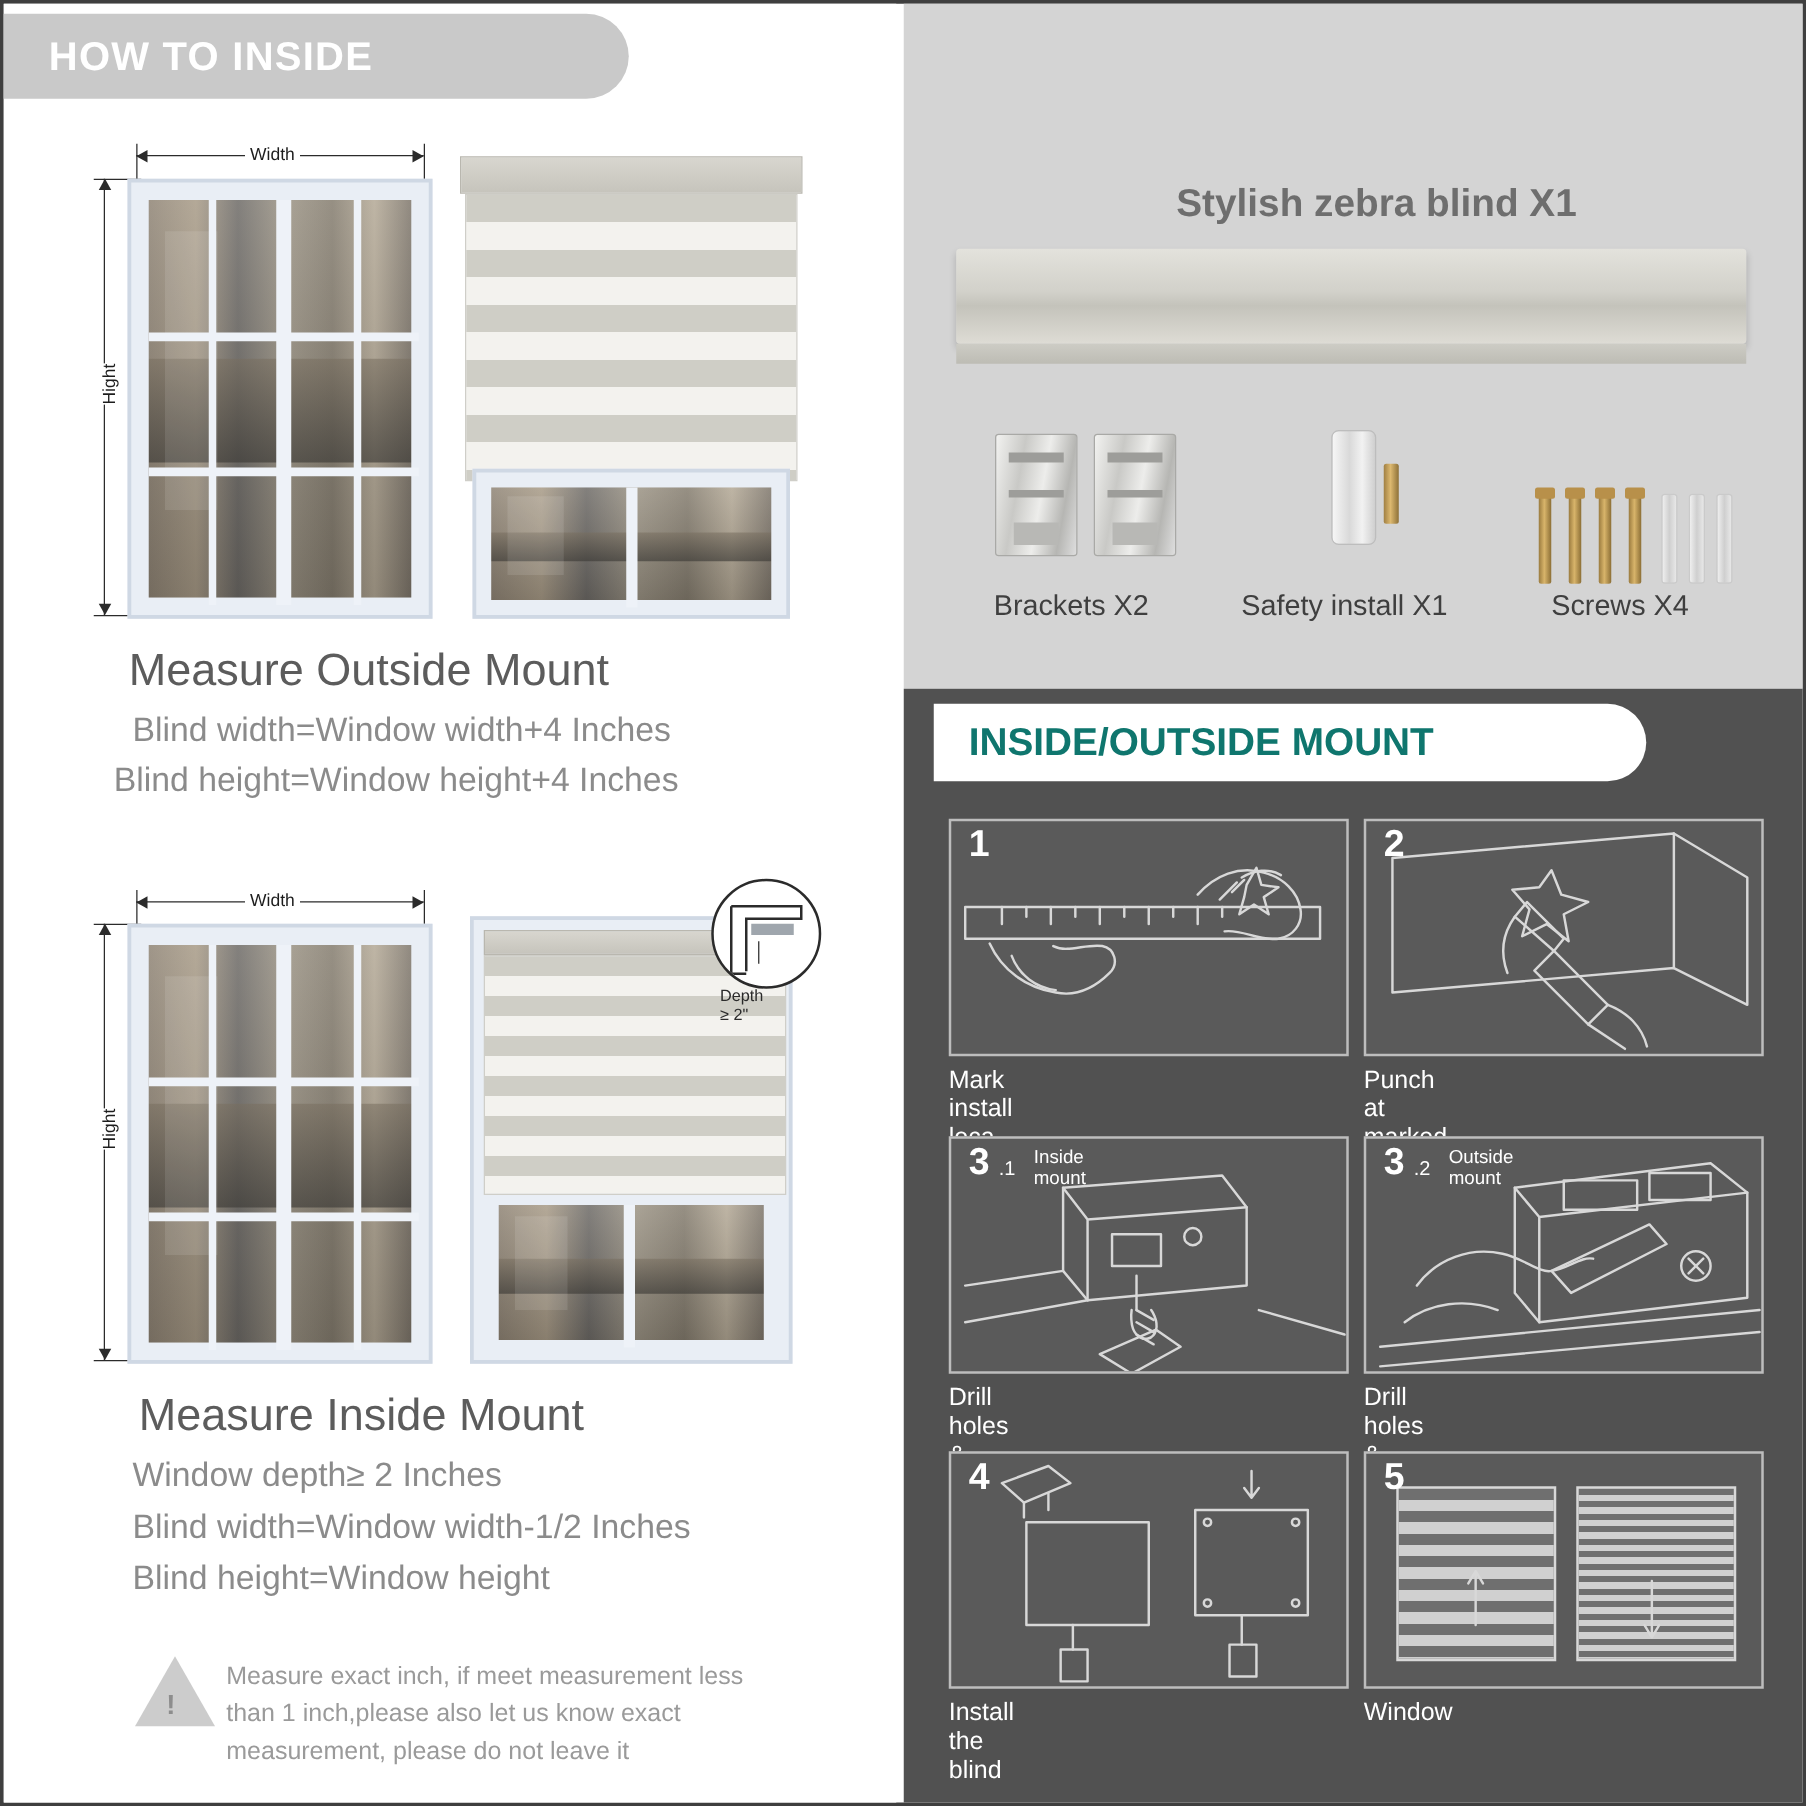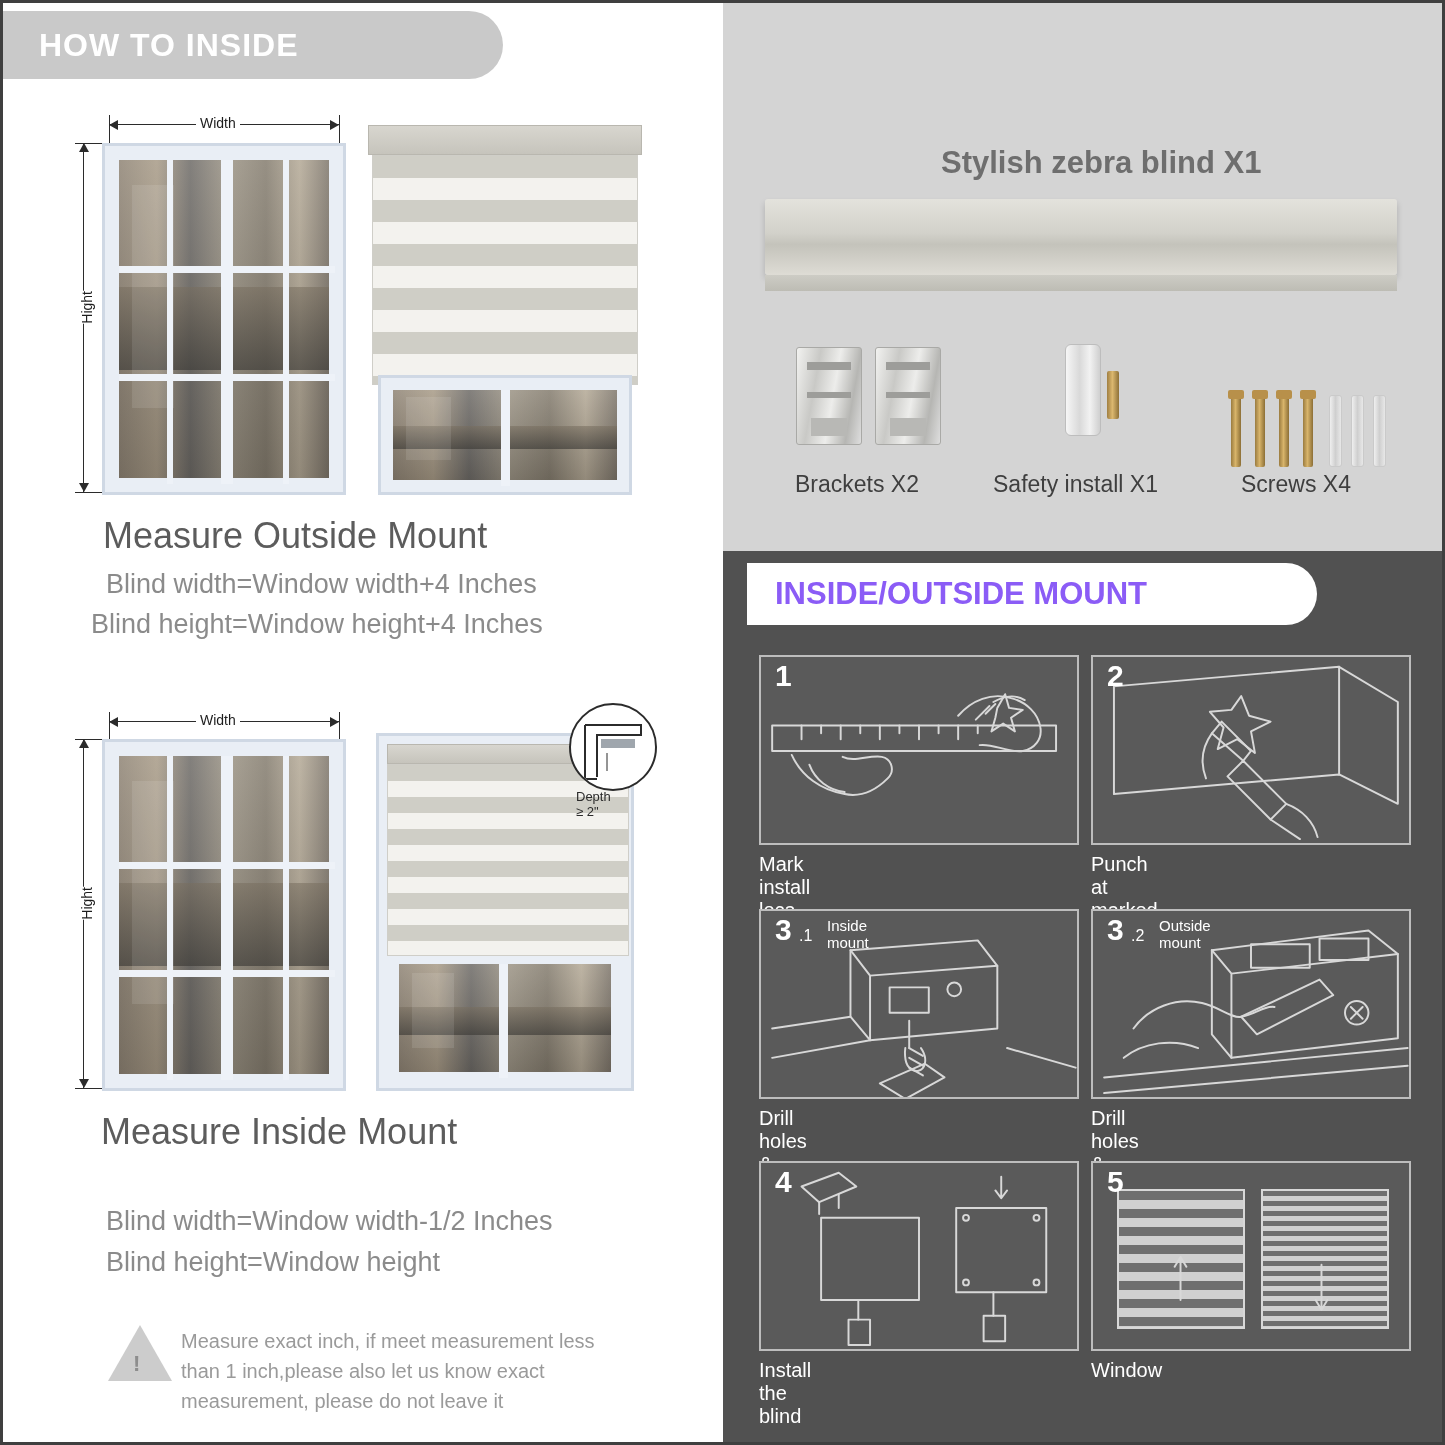--- a/index.html
+++ b/index.html
@@ -95,21 +95,21 @@
     background:linear-gradient(90deg,#9a7b3f,#d8b46a 45%,#8c6f36);}
   .screw .head{position:absolute;top:-5px;left:-3px;width:16px;height:9px;border-radius:2px;background:#b8904a;}
   .anchor{position:absolute;width:13px;height:72px;border-radius:3px;
     background:linear-gradient(90deg,#efefef,#cfcfcf 50%,#e8e8e8);border:1px solid #cacaca;box-sizing:border-box;}
   .small-screw{position:absolute;width:12px;height:48px;
     background:linear-gradient(90deg,#a07f42,#dcb86f 45%,#8e7138);border-radius:2px;}
 
   
   .right-bot{position:absolute;left:720px;top:548px;width:719px;height:891px;background:#515151;}
   .hdr-mount{position:absolute;left:24px;top:12px;width:570px;height:62px;border-radius:0 31px 31px 0;
-    background:#ffffff;color:#8b5cf6;font-size:31px;font-weight:bold;display:flex;align-items:center;padding-left:28px;box-sizing:border-box;}
+    background:#ffffff;color:#0f766e;font-size:31px;font-weight:bold;display:flex;align-items:center;padding-left:28px;box-sizing:border-box;}
   .step{position:absolute;}
   .step-box{position:absolute;border:2px solid #bdbdbd;box-sizing:border-box;background:#5a5a5a;overflow:hidden;}
   .step-num{position:absolute;font-size:30px;color:#ffffff;font-weight:bold;}
   .step-sub{position:absolute;font-size:16px;color:#ffffff;}
   .step-sub-title{position:absolute;font-size:15px;color:#ffffff;}
   .step-cap{position:absolute;font-size:20px;color:#ffffff;}
   .sketch{position:absolute;left:0;top:0;width:100%;height:100%;}
   .sketch path,.sketch line,.sketch polyline,.sketch circle,.sketch rect,.sketch ellipse{
     fill:none;stroke:#d8d8d8;stroke-width:2;stroke-linejoin:round;stroke-linecap:round;}
   .fin-blind{position:absolute;border:2px solid #d8d8d8;box-sizing:border-box;}
@@ -197,21 +197,22 @@
         <svg width="84" height="84" viewBox="0 0 84 84">
           <polyline points="14,20 70,20 70,30 26,30 26,72" fill="none" stroke="#2b2b2b" stroke-width="2"></polyline>
           <polyline points="14,20 14,74 26,74" fill="none" stroke="#2b2b2b" stroke-width="2"></polyline>
           <rect x="30" y="34" width="34" height="9" fill="#9fa6ad" stroke="none"></rect>
           <line x1="36" y1="48" x2="36" y2="66" stroke="#2b2b2b" stroke-width="1"></line>
         </svg>
       </div>
       <div class="depth-label" style="left:573px;top:786px;">Depth ≥ 2"</div>
     </div>
 
-    <div class="sect-title" style="left:98px;top:1108px;">Measure Inside Mount</div>
+    <div class="sect-title" style="left:108px;top:1108px;">Measure Inside Mount</div>
+    <div class="sect-line" style="left:103px;top:1162px;">Window depth≥ 2 Inches</div>
     <div class="sect-line" style="left:103px;top:1203px;">Blind width=Window width-1/2 Inches</div>
     <div class="sect-line" style="left:103px;top:1244px;">Blind height=Window height</div>
 
     <div class="warn">
       <div class="warn-tri" style="left:105px;top:1322px;"></div>
       <div class="warn-bang" style="left:130px;top:1348px;">!</div>
       <div class="warn-text" style="left:178px;top:1323px;">Measure exact inch, if meet measurement less than 1 inch,please also let us know exact measurement, please do not leave it</div>
     </div>
   </div>
 

